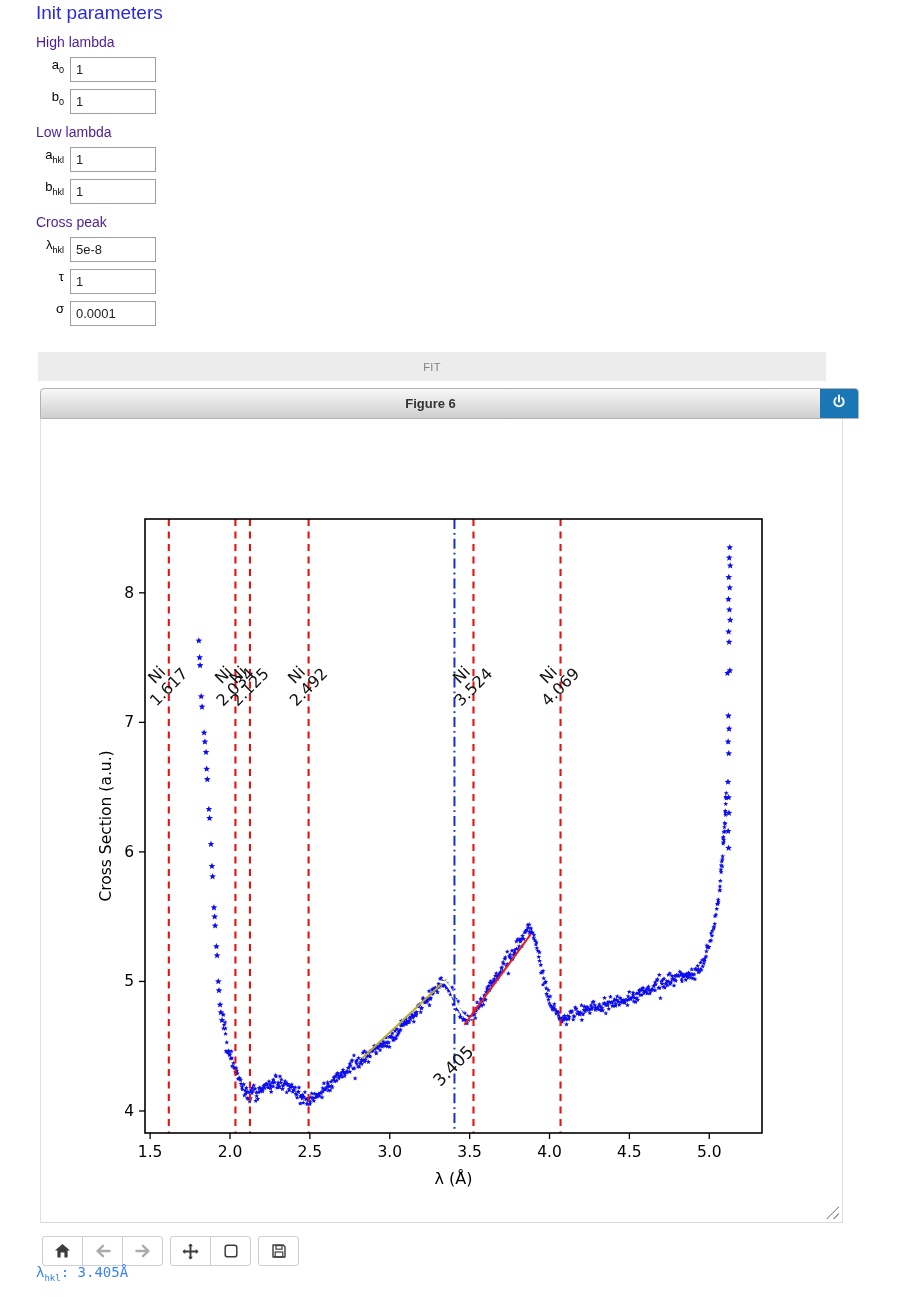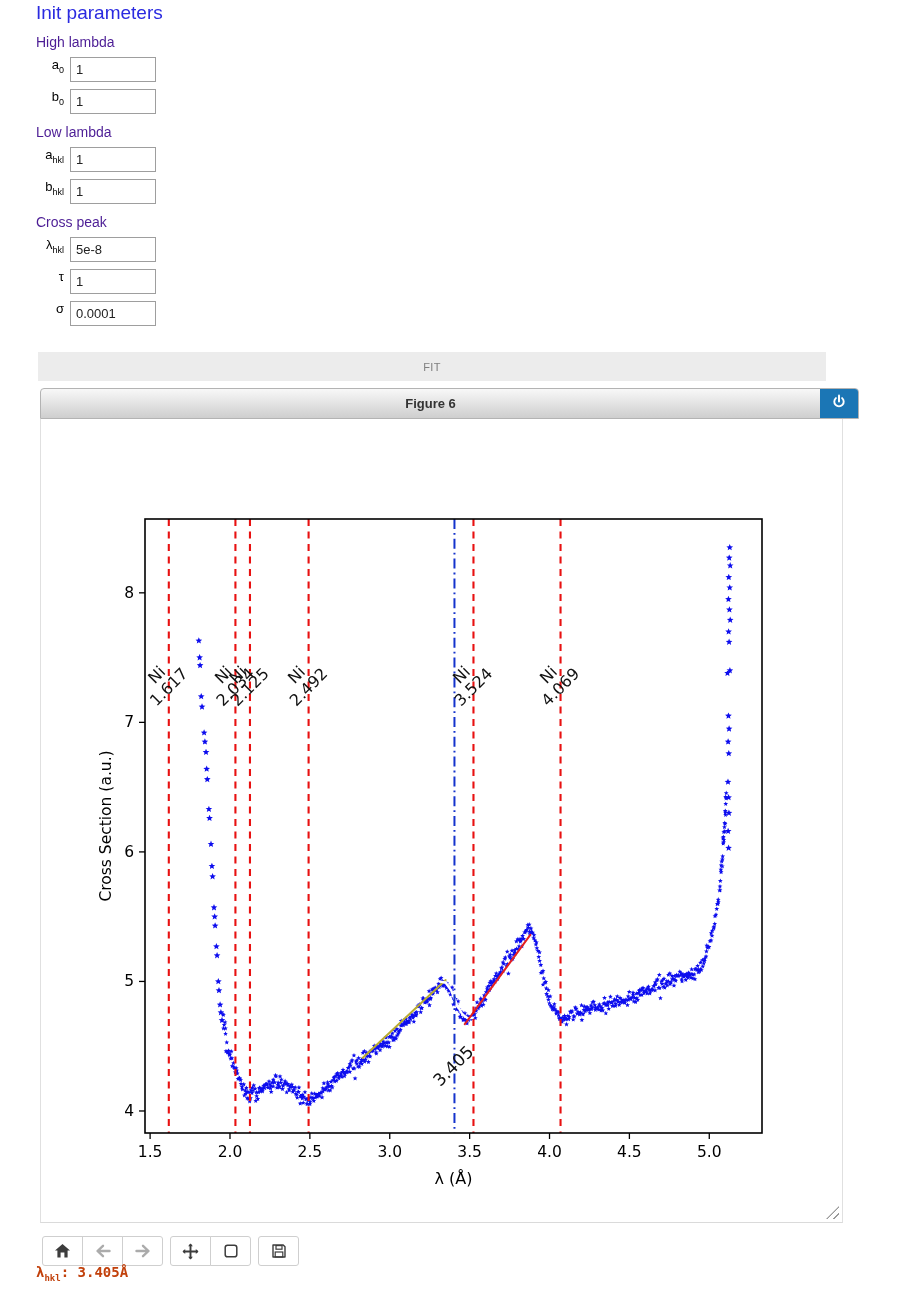--- a/index.html
+++ b/index.html
@@ -39,21 +39,21 @@
   .tb-group{display:flex;}
   .tb-btn{width:41px;height:30px;background:#fff;border:1px solid #cfcfcf;margin-left:-1px;
           display:flex;align-items:center;justify-content:center;cursor:pointer;padding:0;}
   .tb-group .tb-btn:first-child{border-radius:3px 0 0 3px;margin-left:0;}
   .tb-group .tb-btn:last-child{border-radius:0 3px 3px 0;}
   .tb-group .tb-btn:only-child{border-radius:3px;}
   .tb-btn svg{display:block;}
 
   
   .status-line{position:absolute;left:36px;top:1264px;font-family:"DejaVu Sans Mono",monospace;
-               font-size:14px;font-weight:bold;color:#c2410c;}
+               font-size:14px;font-weight:normal;color:#3b82f6;}
   .status-line .sub{font-size:9px;}
   .status-line .sep{white-space:pre;}
 </style>
 </head>
 <body>
 
 <div class="init-panel">
   <h1 class="init-title">Init parameters</h1>
 
   <h2 class="section-heading">High lambda</h2>

